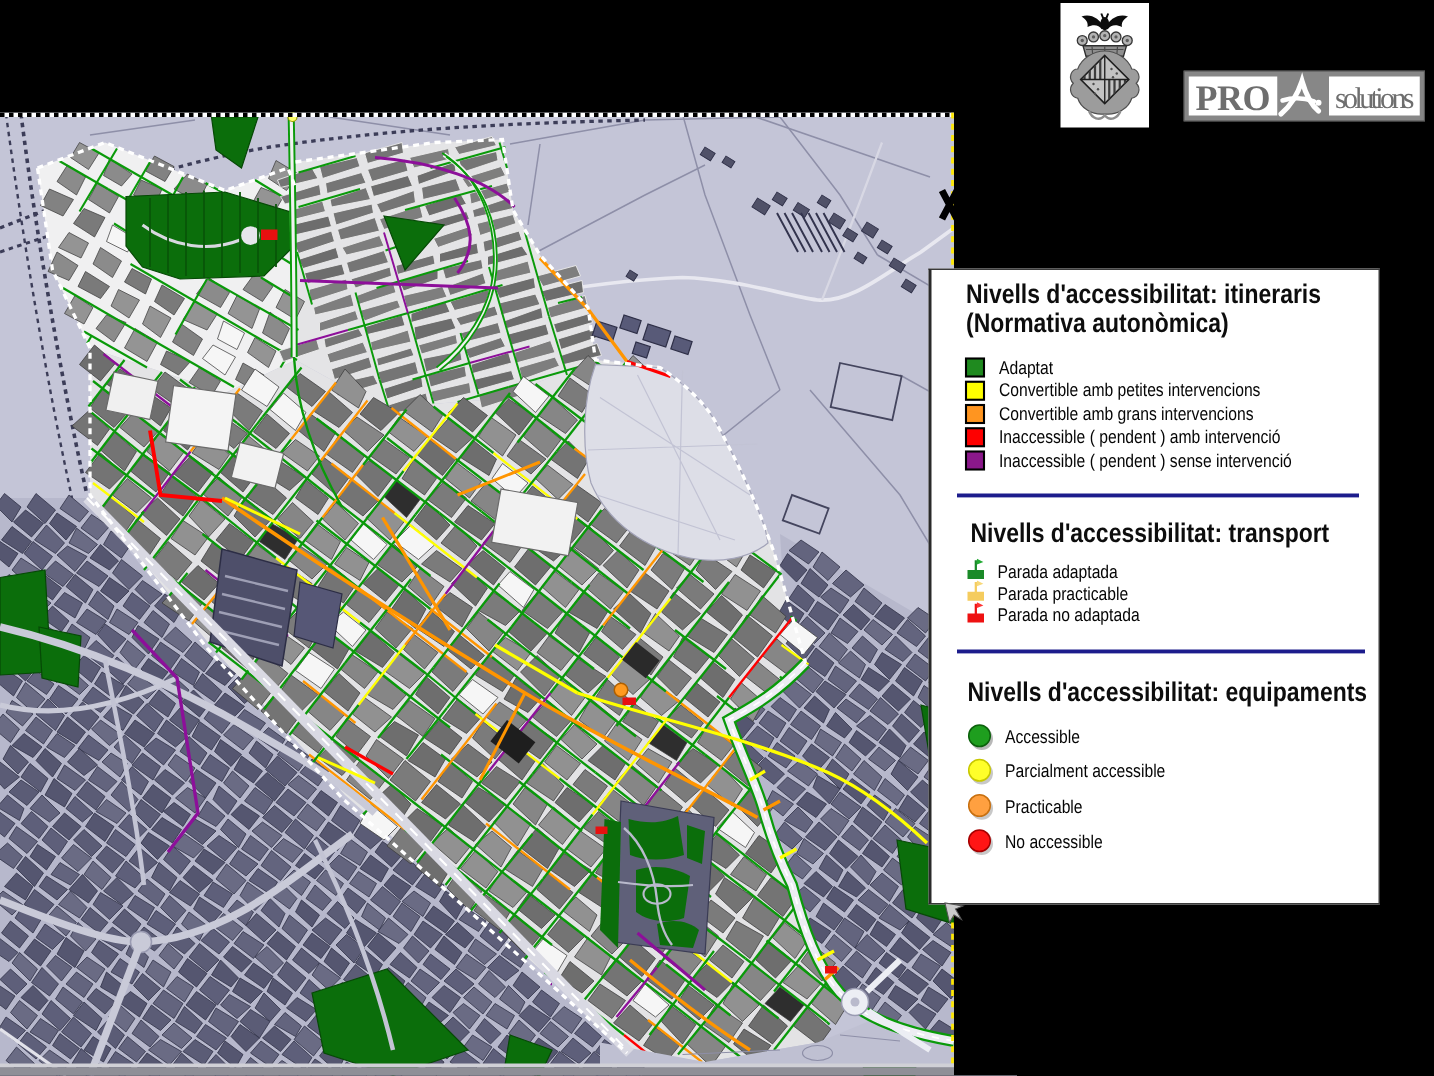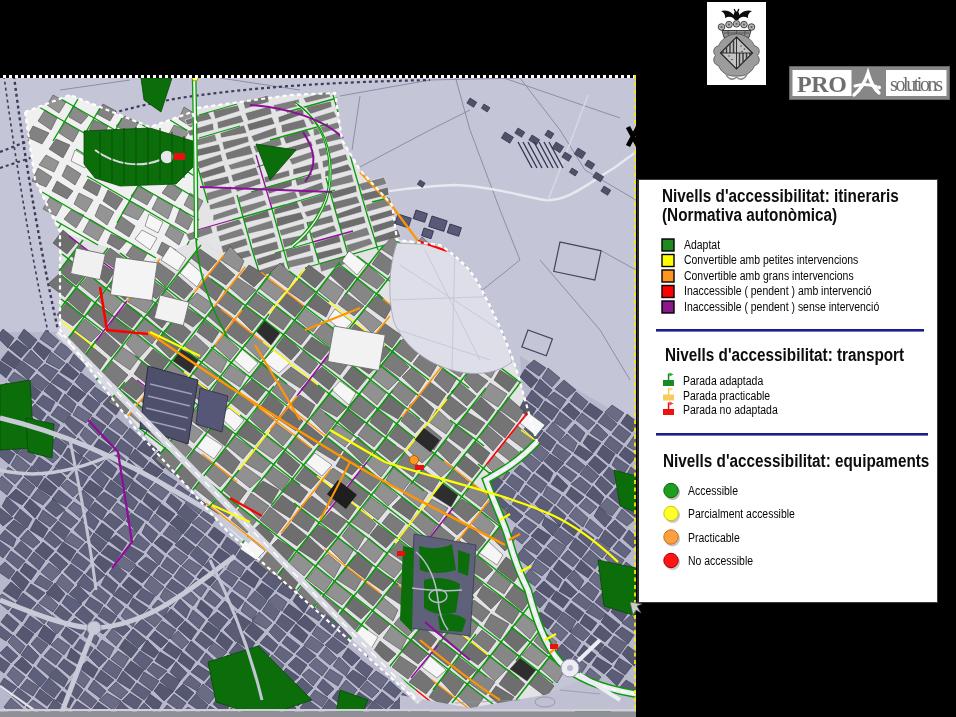--- a/index.html
+++ b/index.html
@@ -1327,21 +1327,21 @@
 <path d="M0,76.5 L636,76.5" stroke="#000000" stroke-width="3" stroke-dasharray="3,3" fill="none"></path>
 <path d="M635,75 L635,711" stroke="#ffe800" stroke-width="1.8" stroke-dasharray="4,3.5" fill="none"></path>
 <path d="M0,686 L44,717" stroke="#e2e2ea" stroke-width="2.2" fill="none"></path>
 <rect x="0" y="709" width="636" height="2.5" fill="#d0d0d6"></rect>
 <rect x="0" y="711.5" width="636" height="5.5" fill="#8f8f97"></rect>
 </svg>
 <svg width="16" height="26" style="position:absolute;left:626px;top:125px" xmlns="http://www.w3.org/2000/svg">
     <path d="M2,2 L12,21 M12,2 L2,21" stroke="#000" stroke-width="4.6"></path>
   </svg>
 
-<div style="position:absolute;left:637px;top:179px;width:301px;height:424px;background:#ffffff;border:1px solid #3a3a3a;border-left:2px solid #2a2a2a;box-sizing:border-box">
+<div style="position:absolute;left:619px;top:179px;width:301px;height:424px;background:#ffffff;border:1px solid #3a3a3a;border-left:2px solid #2a2a2a;box-sizing:border-box">
   <div style="position:absolute;left:23px;top:7px;font:bold 18px 'Liberation Sans',sans-serif;color:#0d0d0d;line-height:18.5px;white-space:nowrap;transform:scaleX(0.85);transform-origin:0 0">Nivells d'accessibilitat: itineraris<br>(Normativa autonòmica)</div>
   <svg width="298" height="421" style="position:absolute;left:0;top:0" xmlns="http://www.w3.org/2000/svg">
     <rect x="23" y="59" width="12" height="12" fill="#1f8a1f" stroke="#000" stroke-width="1.4"></rect>
     <rect x="23" y="74.5" width="12" height="12" fill="#ffff00" stroke="#000" stroke-width="1.4"></rect>
     <rect x="23" y="90" width="12" height="12" fill="#ff9520" stroke="#000" stroke-width="1.4"></rect>
     <rect x="23" y="105.5" width="12" height="12" fill="#fe0000" stroke="#000" stroke-width="1.4"></rect>
     <rect x="23" y="121" width="12" height="12" fill="#8a188a" stroke="#000" stroke-width="1.4"></rect>
     <rect x="17" y="149" width="268" height="2.6" fill="#1c1c8c"></rect>
     <g>
         <rect x="24" y="200" width="11" height="6" fill="#1a8a28"></rect>
@@ -1426,21 +1426,21 @@
   <g fill="#4e4e4e">
     <circle cx="34" cy="44" r="0.8"></circle>
         <circle cx="37.5" cy="47" r="0.8"></circle>
         <circle cx="35" cy="49.5" r="0.8"></circle>
     <circle cx="22" cy="54" r="0.8"></circle>
         <circle cx="25" cy="57.5" r="0.8"></circle>
         <circle cx="23" cy="60.5" r="0.8"></circle>
   </g>
 </svg></div>
 
-<div style="position:absolute;left:789px;top:66px;width:129px;height:34px">
+<div style="position:absolute;left:789px;top:47px;width:129px;height:34px">
 <svg width="161" height="34" xmlns="http://www.w3.org/2000/svg">
   <rect x="0" y="0" width="161" height="34" fill="#878787" stroke="#5a5a5a" stroke-width="1.5"></rect>
   <rect x="3.5" y="4" width="59" height="26" fill="#ffffff"></rect>
   <rect x="97" y="4" width="60.5" height="26" fill="#ffffff"></rect>
   <text x="8" y="26" font-family="Liberation Serif, serif" font-size="24" font-weight="bold" fill="#6e6e6e" textLength="50">PRO</text>
   <path d="M65,29 C71,24 76,16 79,7 C81,14 84,22 90,27" fill="none" stroke="#ffffff" stroke-width="3.4" stroke-linecap="round"></path>
   <path d="M66,20 C72,18 80,18 87,20.5" fill="none" stroke="#ffffff" stroke-width="3" stroke-linecap="round"></path>
   <circle cx="90" cy="21.5" r="2" fill="#ffffff"></circle>
   <text x="101" y="25" font-family="Liberation Serif, serif" font-size="20" fill="#6e6e6e" textLength="53">solutions</text>
 </svg></div>

